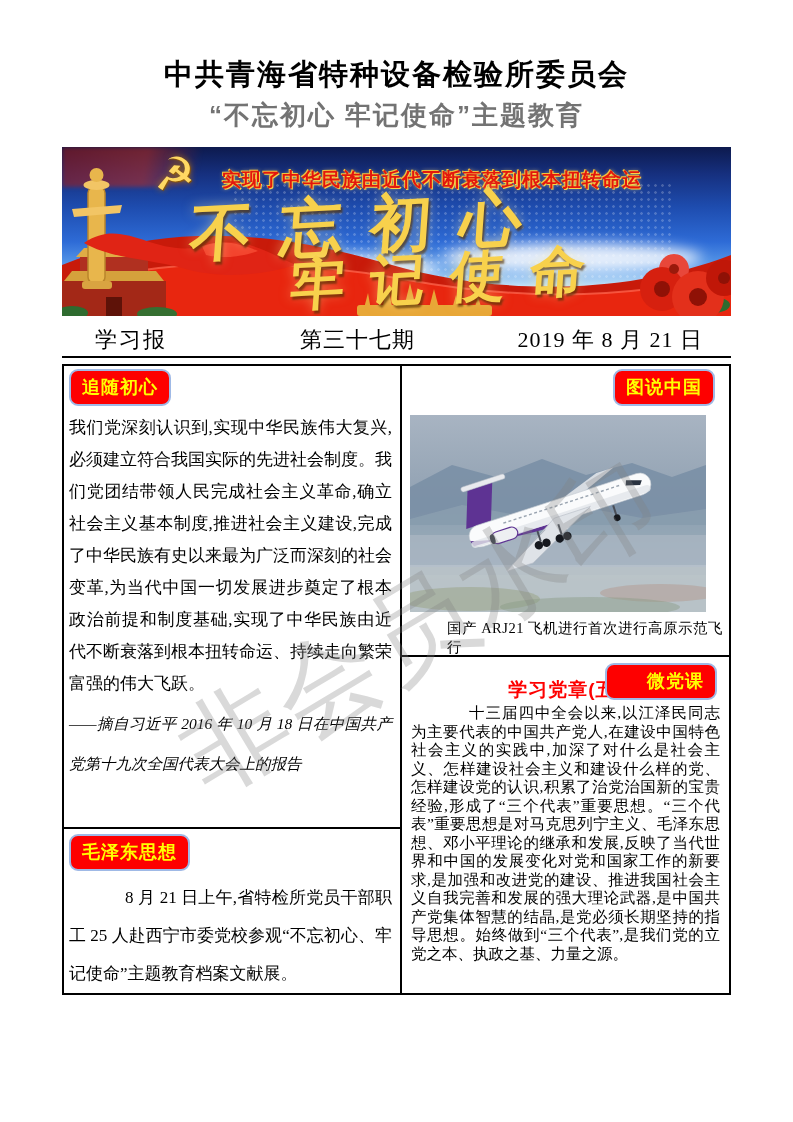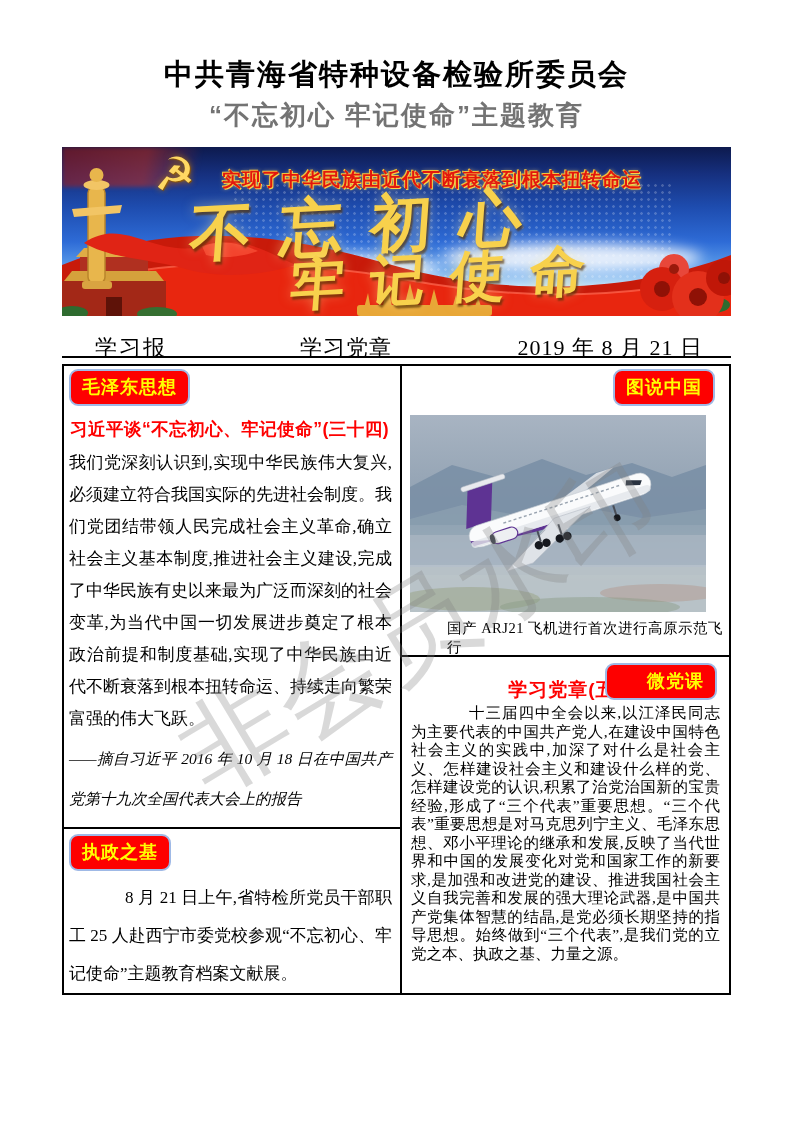--- a/index.html
+++ b/index.html
@@ -31,21 +31,21 @@
   .slogan{position:absolute;left:160px;top:20px;z-index:3;white-space:nowrap;
     font-family:"Liberation Sans","DejaVu Sans",sans-serif;font-weight:bold;font-size:19px;letter-spacing:1px;
     color:#e3170d;text-shadow:1px 1px 0 #f9d24a,-1px -1px 0 #f0c33c,0 0 4px rgba(255,220,120,.8);}
   .callig{position:absolute;z-index:3;white-space:nowrap;font-weight:bold;
     color:#f8d14c;text-shadow:2px 3px 2px rgba(80,45,0,.65),0 0 12px rgba(255,235,160,.5);
     transform:rotate(-3deg) skewX(-7deg);}
   .callig1{left:128px;top:36px;font-size:62px;letter-spacing:28px;}
   .callig2{left:228px;top:94px;font-size:55px;letter-spacing:25px;}
 
   
-  .masthead{position:absolute;left:62px;top:324px;width:669px;height:32px;font-size:22px;line-height:32px;margin-top:8px;}
+  .masthead{position:absolute;left:62px;top:324px;width:669px;height:32px;font-size:22px;line-height:32px;}
   .mh-name{position:absolute;left:33px;letter-spacing:2px;}
   .mh-issue{position:absolute;left:238px;letter-spacing:1px;}
   .mh-date{position:absolute;right:28px;letter-spacing:1px;}
   .mh-rule{position:absolute;left:62px;top:356px;width:669px;height:2px;background:#000;}
 
   
   .content{position:absolute;left:62px;top:364px;width:669px;height:631px;
     border:2px solid #000;box-sizing:border-box;display:flex;background:#fff;}
   .col-left{width:338px;box-sizing:border-box;border-right:2px solid #000;}
   .col-right{flex:1;position:relative;border-radius:30px;}
@@ -145,36 +145,35 @@
       </g>
     </svg>
     <div class="emblem">☭</div>
     <div class="slogan">实现了中华民族由近代不断衰落到根本扭转命运</div>
     <div class="callig callig1">不忘初心</div>
     <div class="callig callig2">牢记使命</div>
   </div>
 
   <div class="masthead">
     <span class="mh-name">学习报</span>
-    <span class="mh-issue">学习党章</span>
+    <span class="mh-issue">第三十七期</span>
     <span class="mh-date">2019 年 8 月 21 日</span>
   </div>
   <div class="mh-rule"></div>
 
   <div class="content">
 
     <div class="col-left">
       <div class="sec-follow">
-        <span class="badge">毛泽东思想</span>
-        <div class="art-title">习近平谈“不忘初心、牢记使命”(三十四)</div>
+        <span class="badge">追随初心</span>
         <p class="body-loose">我们党深刻认识到,实现中华民族伟大复兴,必须建立符合我国实际的先进社会制度。我们党团结带领人民完成社会主义革命,确立社会主义基本制度,推进社会主义建设,完成了中华民族有史以来最为广泛而深刻的社会变革,为当代中国一切发展进步奠定了根本政治前提和制度基础,实现了中华民族由近代不断衰落到根本扭转命运、持续走向繁荣富强的伟大飞跃。</p>
         <p class="quote">——摘自习近平 2016 年 10 月 18 日在中国共产党第十九次全国代表大会上的报告</p>
       </div>
       <div class="sec-daily">
-        <span class="badge">执政之基</span>
+        <span class="badge">毛泽东思想</span>
         <p>8 月 21 日上午,省特检所党员干部职工 25 人赴西宁市委党校参观“不忘初心、牢记使命”主题教育档案文献展。</p>
       </div>
     </div>
 
     <div class="col-right">
       <div class="sec-photo">
         <span class="badge badge-tr">图说中国</span>
         <div class="photo">
           <svg width="296" height="197" viewBox="0 0 296 197">
 

